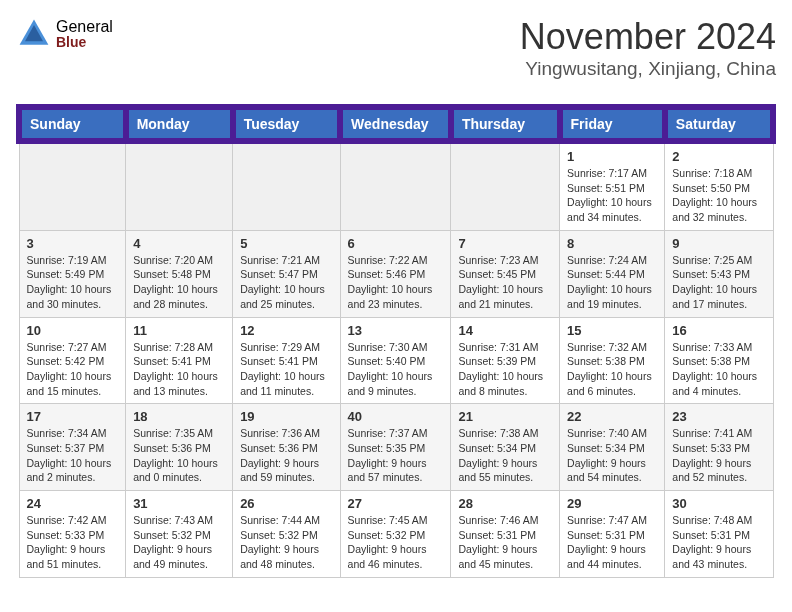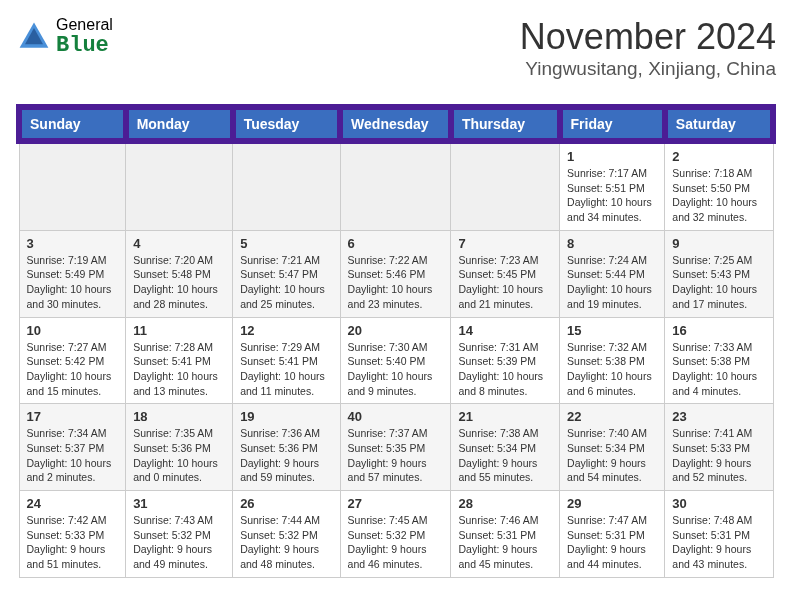--- a/index.html
+++ b/index.html
@@ -86,21 +86,21 @@
 <body>
 
 <div class="header-area">
   <div class="logo">
     <svg class="logo-icon" viewBox="0 0 40 40">
       <polygon points="20,4 36,32 4,32" fill="#4a90d9"></polygon>
       <polygon points="20,10 30,28 10,28" fill="#2a5fa0"></polygon>
     </svg>
     <div class="logo-text">
       <span>General</span>
-      <span style="color:#15803d;font-weight:bold;font-size:22px;font-family:Liberation Mono, monospace;">Blue</span>
+      <span style="color:#7f1d1d;font-weight:bold;font-size:14px;">Blue</span>
     </div>
   </div>
   <div class="title-area">
     <div class="month-title">November 2024</div>
     <div class="location-title">Yingwusitang, Xinjiang, China</div>
   </div>
 </div>
 
 <table class="calendar">
   <thead>
@@ -167,21 +167,21 @@
         </td>
         <td>
           <span class="day-number">11</span>
           <div class="day-info">Sunrise: 7:28 AM<br>Sunset: 5:41 PM<br>Daylight: 10 hours and 13 minutes.</div>
         </td>
         <td>
           <span class="day-number">12</span>
           <div class="day-info">Sunrise: 7:29 AM<br>Sunset: 5:41 PM<br>Daylight: 10 hours and 11 minutes.</div>
         </td>
         <td>
-          <span class="day-number">20</span>
+          <span class="day-number">13</span>
           <div class="day-info">Sunrise: 7:30 AM<br>Sunset: 5:40 PM<br>Daylight: 10 hours and 9 minutes.</div>
         </td>
         <td>
           <span class="day-number">14</span>
           <div class="day-info">Sunrise: 7:31 AM<br>Sunset: 5:39 PM<br>Daylight: 10 hours and 8 minutes.</div>
         </td>
         <td>
           <span class="day-number">15</span>
           <div class="day-info">Sunrise: 7:32 AM<br>Sunset: 5:38 PM<br>Daylight: 10 hours and 6 minutes.</div>
         </td>

